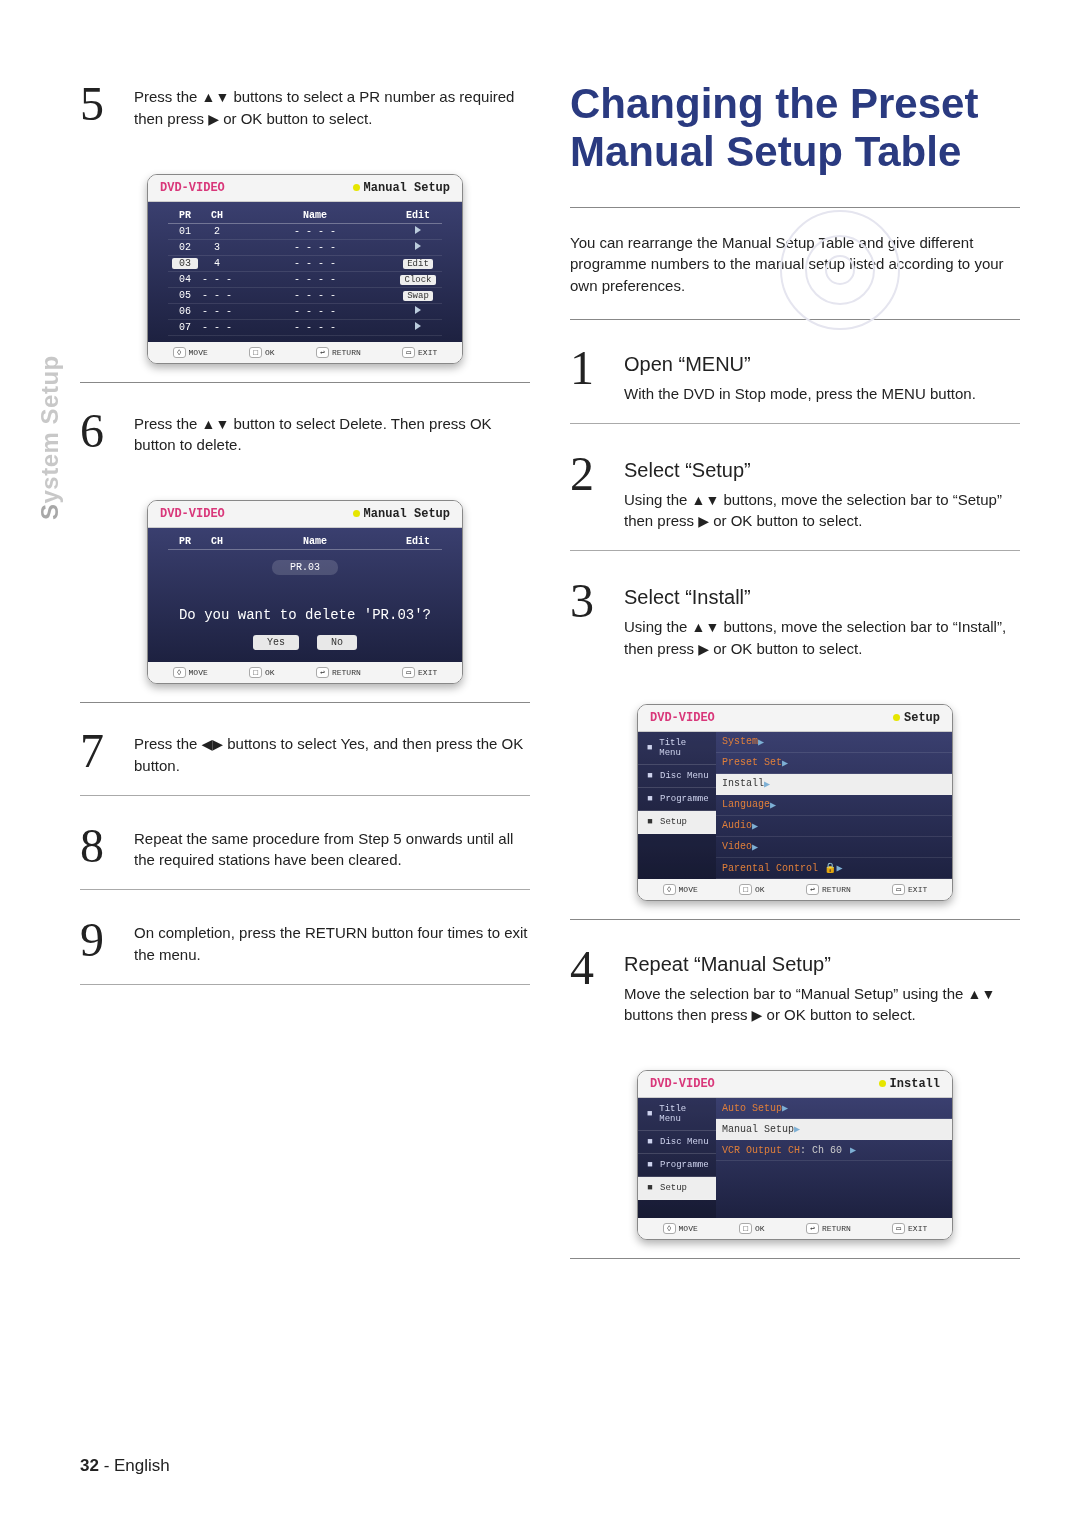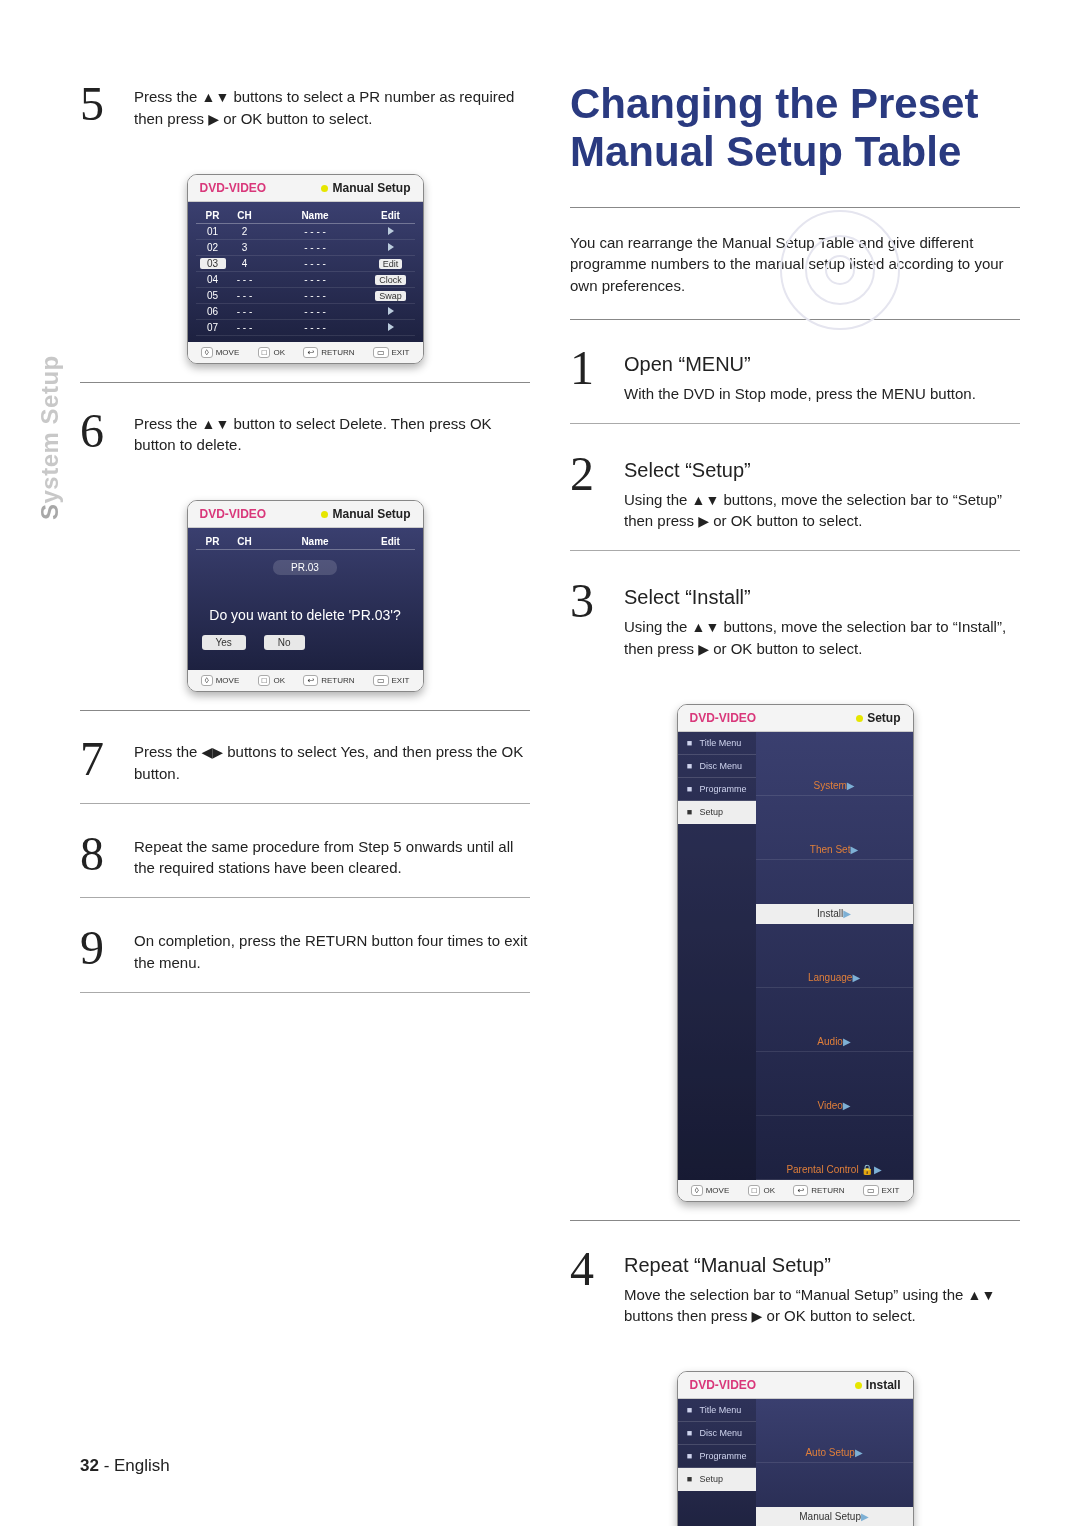--- a/index.html
+++ b/index.html
@@ -52,26 +52,27 @@
     flex: 1;
   }
   .step-title {
     font-size: 20px;
     font-weight: 400;
     margin-bottom: 4px;
   }
   .arrow { font-family: Arial; font-size: 14px; }
   
   .osd {
-    width: 237px;
+    width: 316px;
     margin: 12px auto 18px auto;
     border-radius: 10px;
     box-shadow: 0 4px 8px rgba(0,0,0,0.3);
     overflow: hidden;
     border: 1px solid #888;
+    font-family: Liberation Mono, monospace;
   }
   .osd-header {
     display: flex;
     justify-content: space-between;
     background: #f4f4f4;
     padding: 6px 12px;
     font-size: 12px;
     border-bottom: 1px solid #ccc;
   }
   .osd-header .left { color: #d9377a; font-weight: bold; }
@@ -80,21 +81,21 @@
     display: inline-block;
     width: 7px; height: 7px; border-radius: 50%;
     background: #e6e600;
     margin-right: 4px;
     vertical-align: middle;
   }
   .osd-body {
     background: linear-gradient(#3a3f6f, #1d2140);
     color: #fff;
     font-size: 10px;
-    padding: 6px 8px;
+    padding: 6px 20px;
   }
   .osd-table-head, .osd-row {
     display: flex;
     align-items: center;
     gap: 4px;
     padding: 2px 4px;
   }
   .osd-table-head { font-weight: bold; border-bottom: 1px solid rgba(255,255,255,0.3); }
   .osd-row { border-bottom: 1px solid rgba(255,255,255,0.1); }
   .osd-row.sel .cell-pr { background:#eee; color:#333; border-radius:2px; }
@@ -133,21 +134,21 @@
   }
   .pr-pill {
     display:inline-block;
     background: rgba(255,255,255,0.15);
     padding:2px 18px;
     border-radius:7px;
     font-size:10px;
     margin-bottom:22px;
   }
   .dlg-q { margin:10px 0 12px; font-size:14px; }
-  .dlg-btns { display:flex; justify-content:flex-start; gap:18px; margin-bottom:8px;}
+  .dlg-btns { display:flex; justify-content:center; gap:18px; }
   .dlg-btn {
     background:#e8e8e8; color:#333; padding:2px 14px;
     border-radius:3px; font-size:10px;
   }
   
   .osd-side-layout { display:flex; }
   .osd-sidebar {
     width: 78px;
     background: rgba(0,0,0,0.2);
     display:flex; flex-direction:column;
@@ -161,26 +162,25 @@
   }
   .osd-sidebar .side-item.active {
     background:#eee; color:#333;
   }
   .osd-sidebar .side-icon { width:12px; text-align:center; }
   .osd-main {
     flex:1;
     display:flex; flex-direction:column;
   }
   .menu-row {
-    display:flex; justify-content:center; align-items:center;
-    padding:4px 24px;
+    display:flex; justify-content:flex-start; align-items:center;
+    padding:4px 6px;
     color:#e07f3a;
     font-size:10px;
     border-bottom:1px solid rgba(255,255,255,0.1);
-    margin-top:44px;
   }
   .menu-row.sel {
     background:#eee; color:#333;
   }
   .menu-row .arr { color:#7db0d5; font-size:10px; }
   .menu-row .val { color:#ccc; font-size:10px; }
   
   .big-title {
     color:#2a3a80;
     font-size:42px;
@@ -439,21 +439,21 @@
             </div>
           </div>
         <div class="osd-main" id="osd-setup-main">
             <div class="menu-row">
               <span>System</span>
               <span style="display:flex;gap:8px;align-items:center;">
                 <span class="arr">▶</span>
               </span>
             </div>
             <div class="menu-row">
-              <span>Then Set</span>
+              <span>Preset Set</span>
               <span style="display:flex;gap:8px;align-items:center;">
                 <span class="arr">▶</span>
               </span>
             </div>
             <div class="menu-row sel">
               <span>Install</span>
               <span style="display:flex;gap:8px;align-items:center;">
                 <span class="arr">▶</span>
               </span>
             </div>

